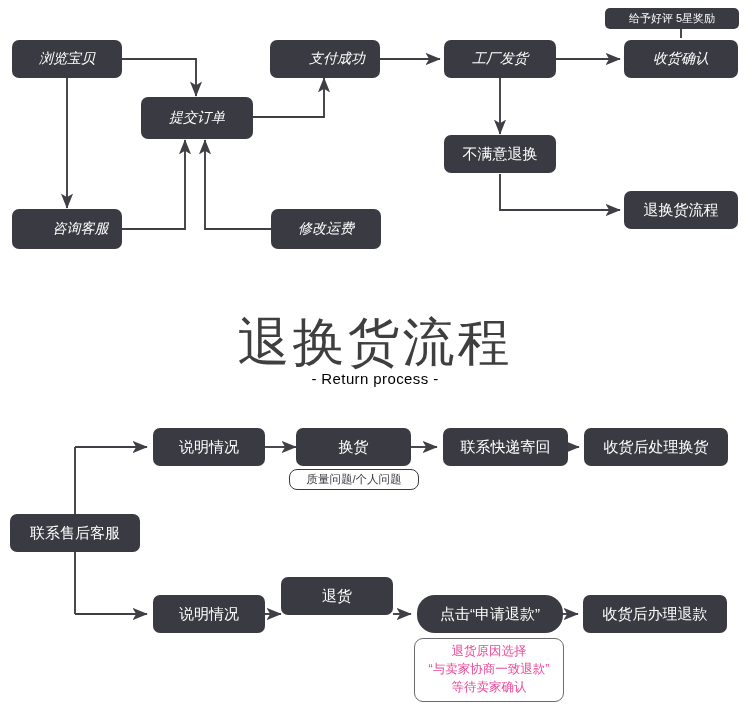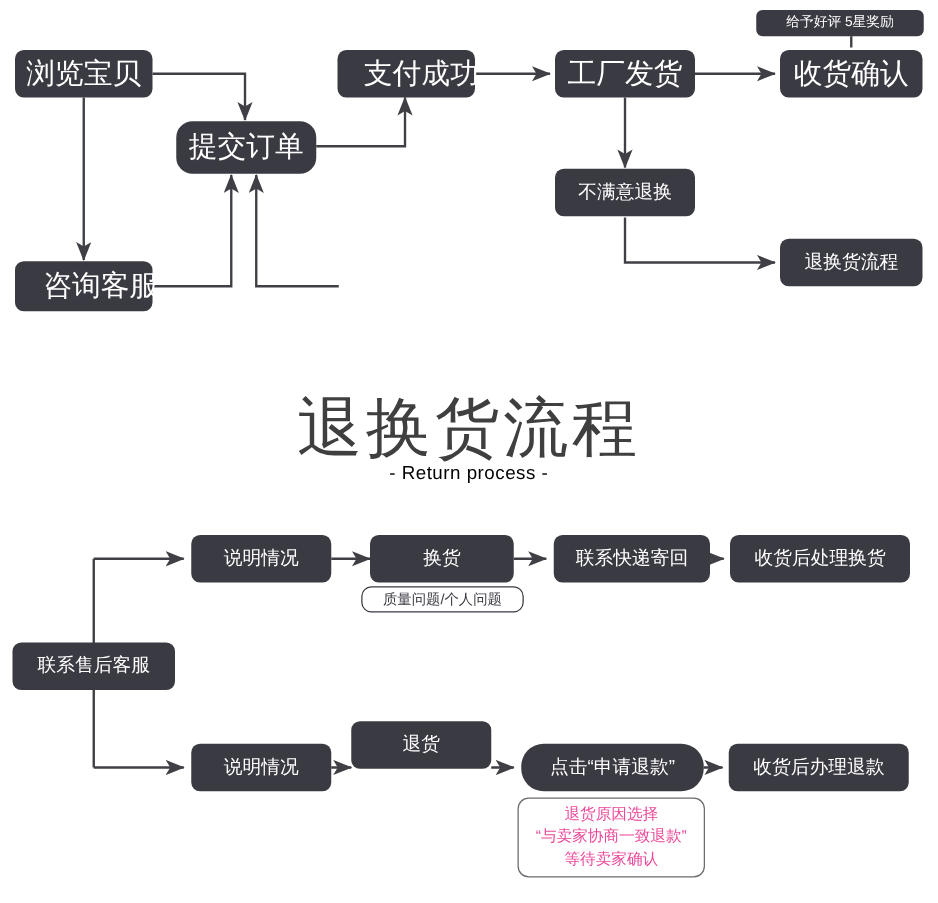--- a/index.html
+++ b/index.html
@@ -4,21 +4,21 @@
 <style>
   html,body{margin:0;padding:0;background:#ffffff;}
   body{width:750px;height:722px;overflow:hidden;
        font-family:"Liberation Sans","DejaVu Sans",sans-serif;}
   #stage{position:relative;width:750px;height:722px;background:#fff;}
   #wires{position:absolute;left:0;top:0;width:750px;height:722px;pointer-events:none;}
 
   .node{position:absolute;box-sizing:border-box;display:flex;align-items:center;
         justify-content:center;text-align:center;background:#3a3a42;color:#ffffff;
         border-radius:7px;line-height:1.1;white-space:nowrap;}
-  .n-lg{font-size:23px;}
+  .n-lg{font-size:14px;font-style:italic;}
   .n-md{font-size:15px;}
   .n-sm{font-size:11px;border-radius:5px;align-items:center;}
 
   .tag{position:absolute;box-sizing:border-box;display:flex;align-items:center;
        justify-content:center;text-align:center;background:#ffffff;color:#3a3a42;
        border:1.4px solid #3a3a42;border-radius:8px;font-size:11.5px;white-space:nowrap;}
   .note{position:absolute;box-sizing:border-box;display:flex;flex-direction:column;
         align-items:center;justify-content:center;text-align:center;background:#ffffff;
         color:#ec4899;border:1.4px solid #6a6a70;border-radius:9px;font-size:12.5px;
         line-height:1.42;}
@@ -82,24 +82,27 @@
   </svg>
 
   <div class="node n-lg" style="left:12px;top:40px;width:110px;height:38px;">
     <span>浏览宝贝</span>
   </div>
 
   <div class="node n-lg" style="left:12px;top:209px;width:110px;height:40px;padding-left:27px;">
     <span>咨询客服</span>
   </div>
 
-  <div class="node n-lg" style="left:141px;top:97px;width:112px;height:42px;border-radius:13px;">
+  <div class="node n-lg" style="left:141px;top:97px;width:112px;height:42px;">
     <span>提交订单</span>
   </div>
 
+  <div class="node n-lg" style="left:271px;top:209px;width:110px;height:40px;">
+    <span>修改运费</span>
+  </div>
 
   <div class="node n-lg" style="left:270px;top:40px;width:110px;height:38px;padding-left:24px;">
     <span>支付成功</span>
   </div>
 
   <div class="node n-lg" style="left:444px;top:40px;width:112px;height:38px;">
     <span>工厂发货</span>
   </div>
 
   <div class="node n-lg" style="left:624px;top:40px;width:114px;height:38px;">

